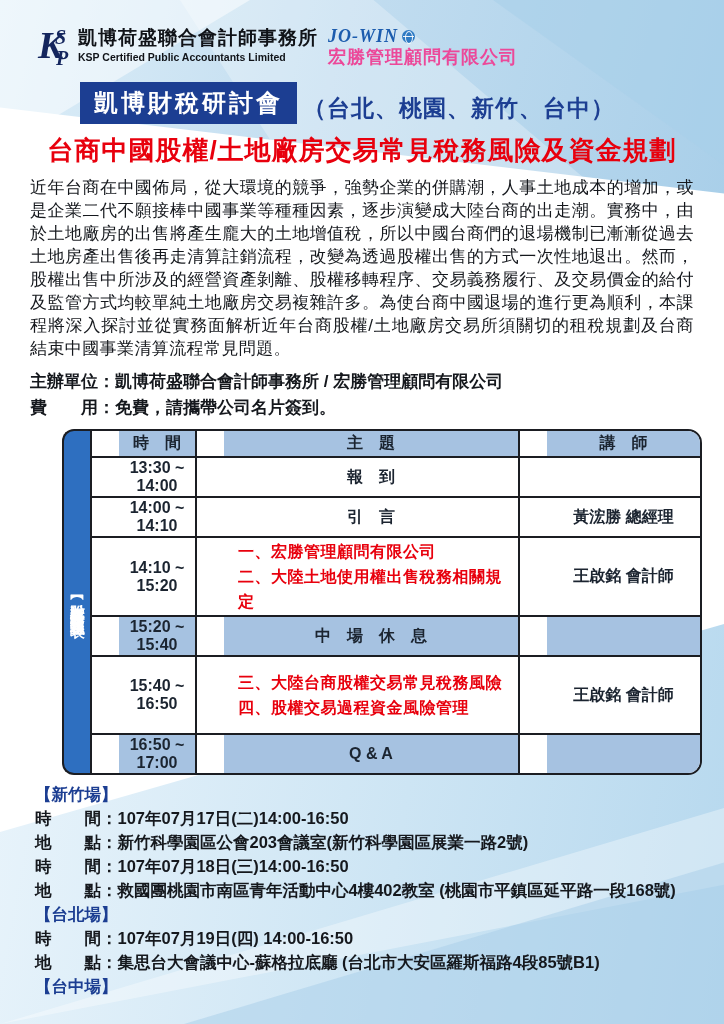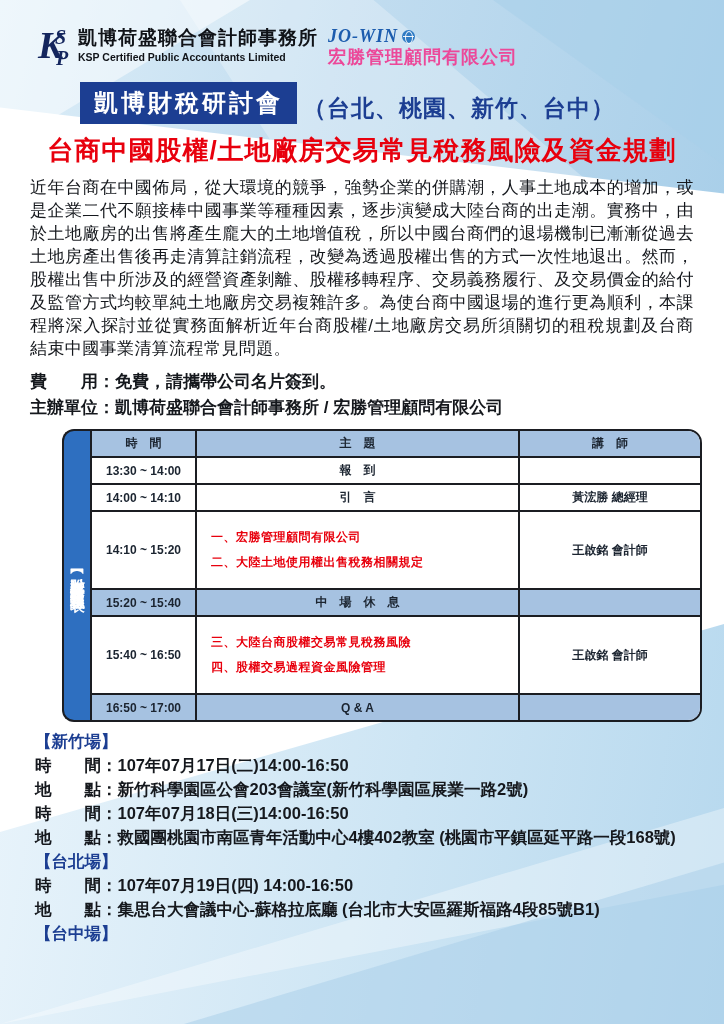--- a/index.html
+++ b/index.html
@@ -124,22 +124,22 @@
   }
   .agenda-table {
     flex: 1; background: #ffffff;
     border: 2px solid #1b1d22; border-radius: 0 14px 14px 0; overflow: hidden;
   }
   .arow { display: grid; grid-template-columns: 105px 1fr 180px; border-bottom: 2px solid #1b1d22; }
   .arow:last-child { border-bottom: none; }
   .acell {
     border-right: 2px solid #1b1d22;
     display: flex; align-items: center; justify-content: center;
-    font-size: 12px; font-weight: bold; color: #1b2430;
-    min-height: 25px; padding: 1px 0; text-align: center;
+    font-size: 16px; font-weight: bold; color: #1b2430;
+    min-height: 25px; padding: 1px 0; text-align: center; margin-left: 27px;
   }
   .acell:last-child { border-right: none; }
   .arow.hdr .acell, .arow.brk .acell { background: #a6c2e1; }
   .arow.session .acell { min-height: 76px; }
   .acell.topic-red {
     justify-content: flex-start; text-align: left; padding-left: 14px;
     color: #e8000d; white-space: pre-line; line-height: 25px; letter-spacing: 0.5px;
   }
 
   
@@ -185,24 +185,24 @@
       <span class="banner-badge">凱博財稅研討會</span>
       <span class="banner-locs">（台北、桃園、新竹、台中）</span>
     </div>
 
     <div class="main-title">台商中國股權/土地廠房交易常見稅務風險及資金規劃</div>
 
     <p class="intro">近年台商在中國佈局，從大環境的競爭，強勢企業的併購潮，人事土地成本的增加，或是企業二代不願接棒中國事業等種種因素，逐步演變成大陸台商的出走潮。實務中，由於土地廠房的出售將產生龐大的土地增值稅，所以中國台商們的退場機制已漸漸從過去土地房產出售後再走清算註銷流程，改變為透過股權出售的方式一次性地退出。然而，股權出售中所涉及的經營資產剝離、股權移轉程序、交易義務履行、及交易價金的給付及監管方式均較單純土地廠房交易複雜許多。為使台商中國退場的進行更為順利，本課程將深入探討並從實務面解析近年台商股權/土地廠房交易所須關切的租稅規劃及台商結束中國事業清算流程常見問題。</p>
 
     <div class="meta-lines">
       <div class="meta-line">
+        <span>主辦單位：</span><span>凱博荷盛聯合會計師事務所 / 宏勝管理顧問有限公司</span>
+      </div>
+      <div class="meta-line">
         <span>費　　用：</span><span>免費，請攜帶公司名片簽到。</span>
-      </div>
-      <div class="meta-line">
-        <span>主辦單位：</span><span>凱博荷盛聯合會計師事務所 / 宏勝管理顧問有限公司</span>
       </div>
     </div>
 
     <div class="agenda">
       <div class="agenda-sidebar">
         <span>【財稅實務研討會】議程表</span>
       </div>
       <div class="agenda-table">
         <div class="arow hdr">
           <div class="acell">時　間</div>

